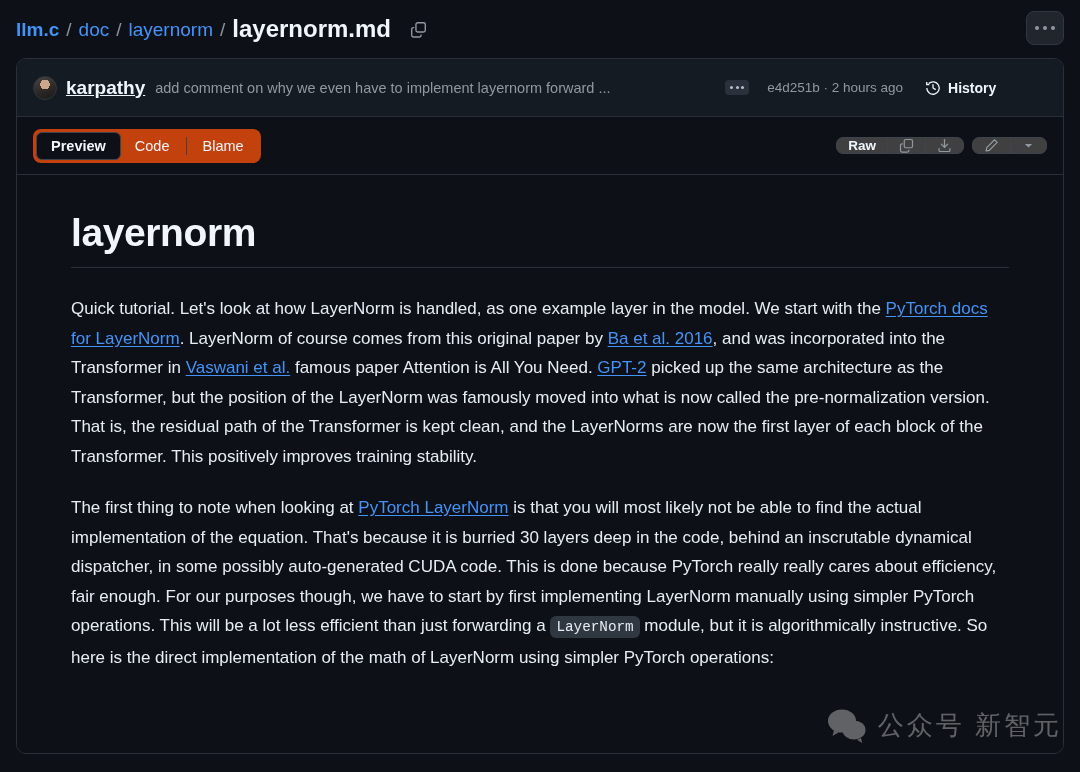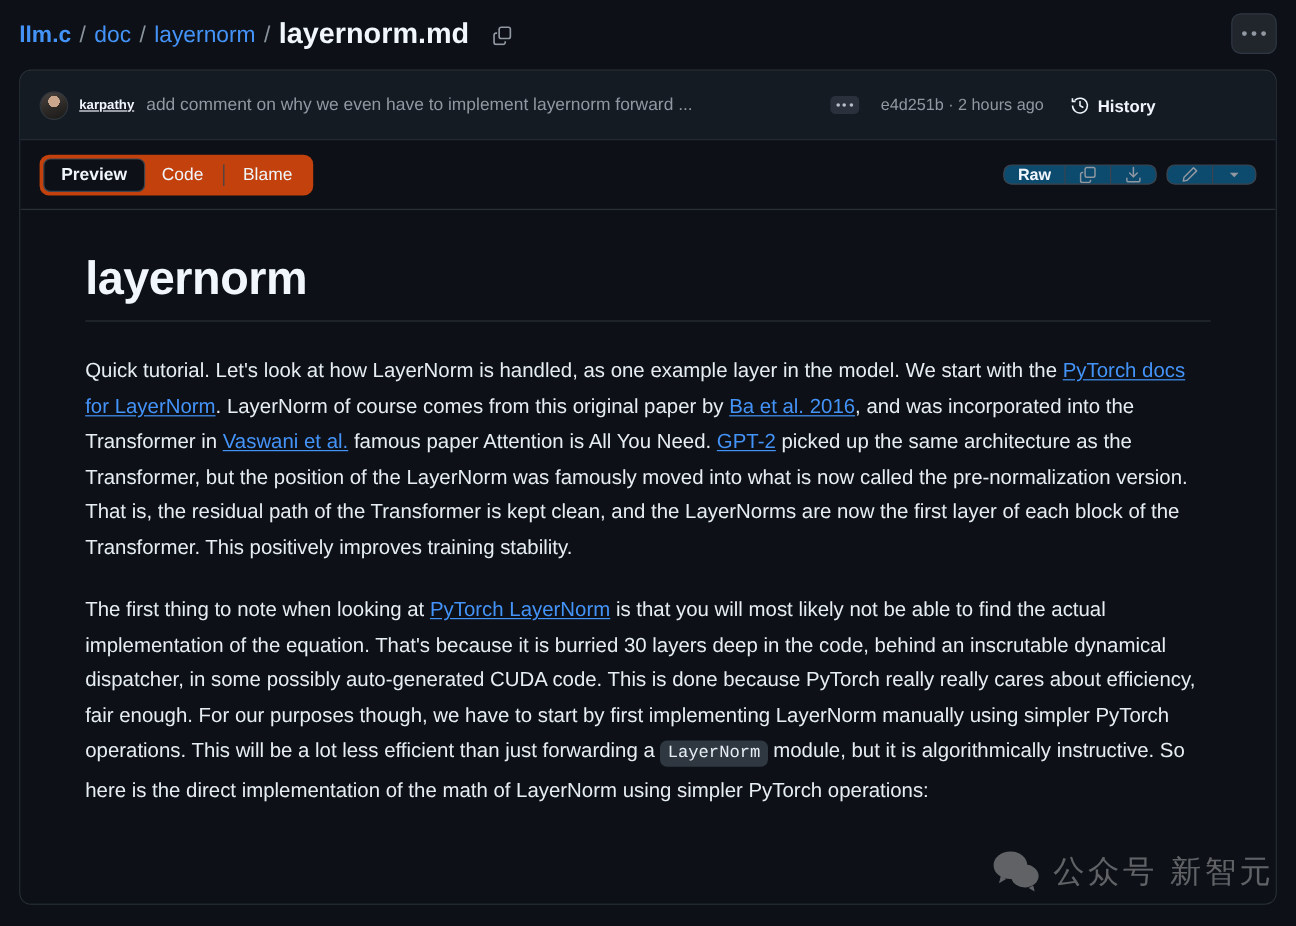--- a/index.html
+++ b/index.html
@@ -89,21 +89,21 @@
     border-radius: 50%;
     background:
       radial-gradient(circle at 50% 34%, #c9a68c 0 26%, rgba(0,0,0,0) 27%),
       linear-gradient(160deg, #4a4440 0%, #2a2725 60%, #1b1a19 100%);
     flex: none;
     margin-right: 9px;
     border: 1px solid #30363d;
   }
   .commit-author {
     color: #f0f6fc;
-    font-size: 11px;
+    font-size: 19px;
     font-weight: 700;
     margin-right: 10px;
     white-space: nowrap;
   }
   .commit-msg {
     color: #9198a1;
     font-size: 14.5px;
     white-space: nowrap;
     overflow: hidden;
     text-overflow: ellipsis;
@@ -197,21 +197,21 @@
     display: flex;
     align-items: center;
     gap: 8px;
   }
   .btn-group {
     display: flex;
     height: 17px;
     border: 1px solid #3d444d;
     border-radius: 7px;
     overflow: hidden;
-    background: #0c4a6e;
+    background: #404040;
   }
   .btn-group > .gi {
     display: flex;
     align-items: center;
     justify-content: center;
     height: 100%;
     padding: 0 11px;
     cursor: pointer;
     border-right: 1px solid #3d444d;
   }
@@ -256,21 +256,21 @@
     border-radius: 6px;
     padding: 3px 6px;
   }
 
   
   .watermark {
     position: absolute;
     right: 18px;
     bottom: 28px;
     display: flex;
-    align-items: center;
+    align-items: flex-start;
     gap: 10px;
     opacity: 0.34;
     pointer-events: none;
   }
   .wm-text {
     color: #ffffff;
     font-size: 26px;
     letter-spacing: 3px;
     white-space: nowrap;
   }

